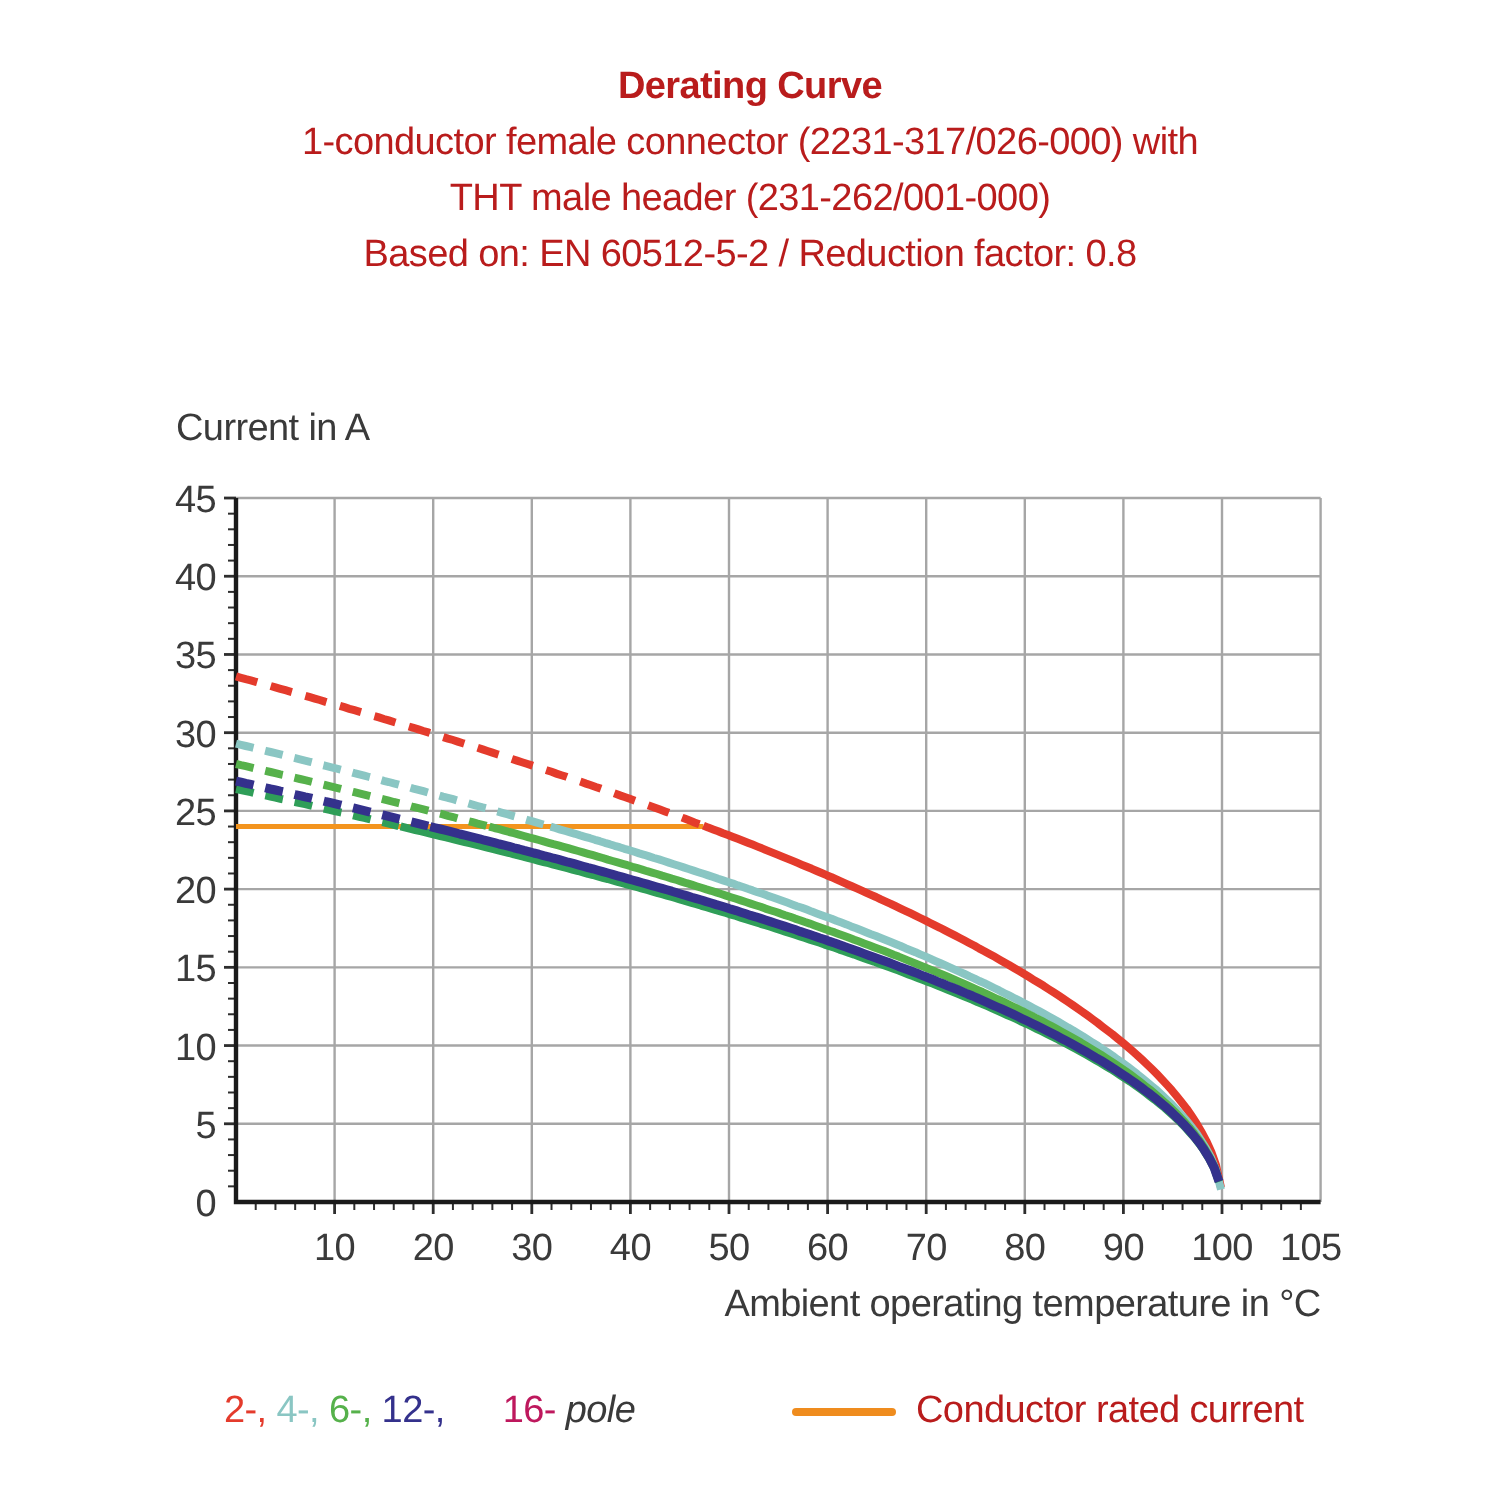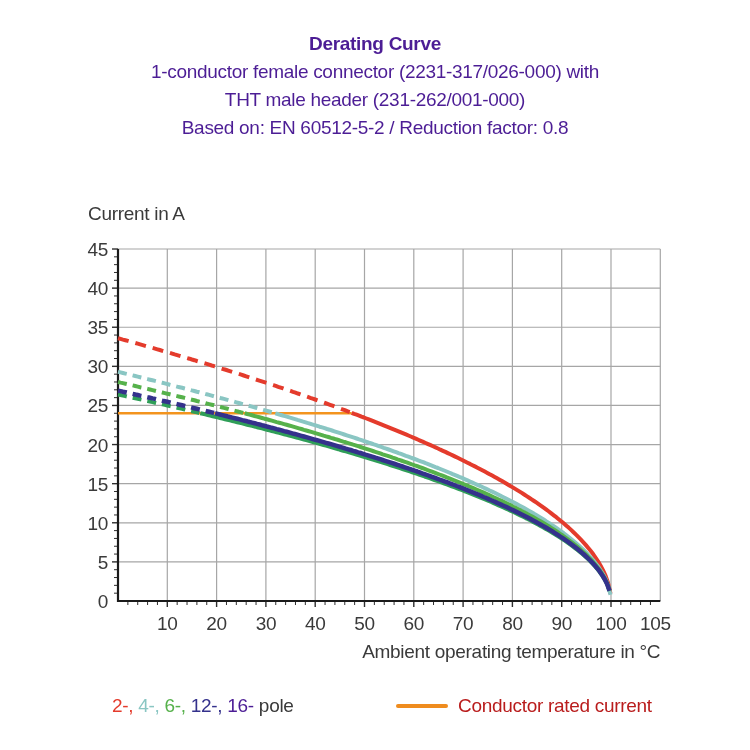--- a/index.html
+++ b/index.html
@@ -1,21 +1,21 @@
 <!DOCTYPE html>
 <html><head>
 <meta charset="utf-8">
 <style>
   html,body{margin:0;padding:0;}
   body{
     width:750px;height:750px;position:relative;background:#ffffff;
     font-family:"Liberation Sans", sans-serif;color:#3a3a3a;overflow:hidden;
   }
   .titles{position:absolute;left:0;right:0;top:30px;text-align:center;
-    font-size:19px;line-height:28px;letter-spacing:-0.3px;color:#4c1d95;}
+    font-size:19px;line-height:28px;letter-spacing:-0.3px;color:#b91c1c;}
   .titles .t-main{font-weight:bold;}
   #chart-svg{position:absolute;left:0;top:0;}
   #chart-svg text{font-family:"Liberation Sans", sans-serif;letter-spacing:-0.3px;fill:#3a3a3a;}
   .legend-poles{position:absolute;left:112px;top:695px;font-size:19px;letter-spacing:-0.3px;white-space:nowrap;}
   .legend-rated-line{position:absolute;left:396px;top:704px;width:52px;height:4px;border-radius:2px;}
   .legend-rated-label{position:absolute;left:458px;top:695px;font-size:19px;letter-spacing:-0.3px;color:#b91c1c;white-space:nowrap;}
 </style>
 </head>
 <body>
 
@@ -176,15 +176,15 @@
     <text x="413.79999999999995" y="630" text-anchor="middle" font-size="19">60</text>
     <text x="463.09999999999997" y="630" text-anchor="middle" font-size="19">70</text>
     <text x="512.4" y="630" text-anchor="middle" font-size="19">80</text>
     <text x="561.7" y="630" text-anchor="middle" font-size="19">90</text>
     <text x="611" y="630" text-anchor="middle" font-size="19">100</text>
     <text x="655.37" y="630" text-anchor="middle" font-size="19">105</text>
     <text x="88" y="220" text-anchor="start" font-size="19">Current in A</text>
     <text x="660.3" y="658" text-anchor="end" font-size="19">Ambient operating temperature in °C</text>
   </svg>
 
-<div class="legend-poles"><span style="color: rgb(228, 59, 44);">2-, </span><span style="color: rgb(138, 198, 195);">4-, </span><span style="color: rgb(86, 177, 75);">6-, </span><span style="color: rgb(52, 49, 140); margin-top: 12px;">12-, </span><span style="color: #4c1d95;">16-</span><span style="color: rgb(58, 58, 58);"> pole</span></div>
+<div class="legend-poles"><span style="color: rgb(228, 59, 44);">2-, </span><span style="color: rgb(138, 198, 195);">4-, </span><span style="color: rgb(86, 177, 75);">6-, </span><span style="color: rgb(52, 49, 140); margin-top: 12px;">12-, </span><span style="color: #be185d; margin-left: 24px;">16-</span><span style="color: rgb(58, 58, 58); font-style: italic;"> pole</span></div>
 <div class="legend-rated-line" style="background: rgb(239, 140, 30);"></div>
 <div class="legend-rated-label">Conductor rated current</div>
 
 </body></html>

